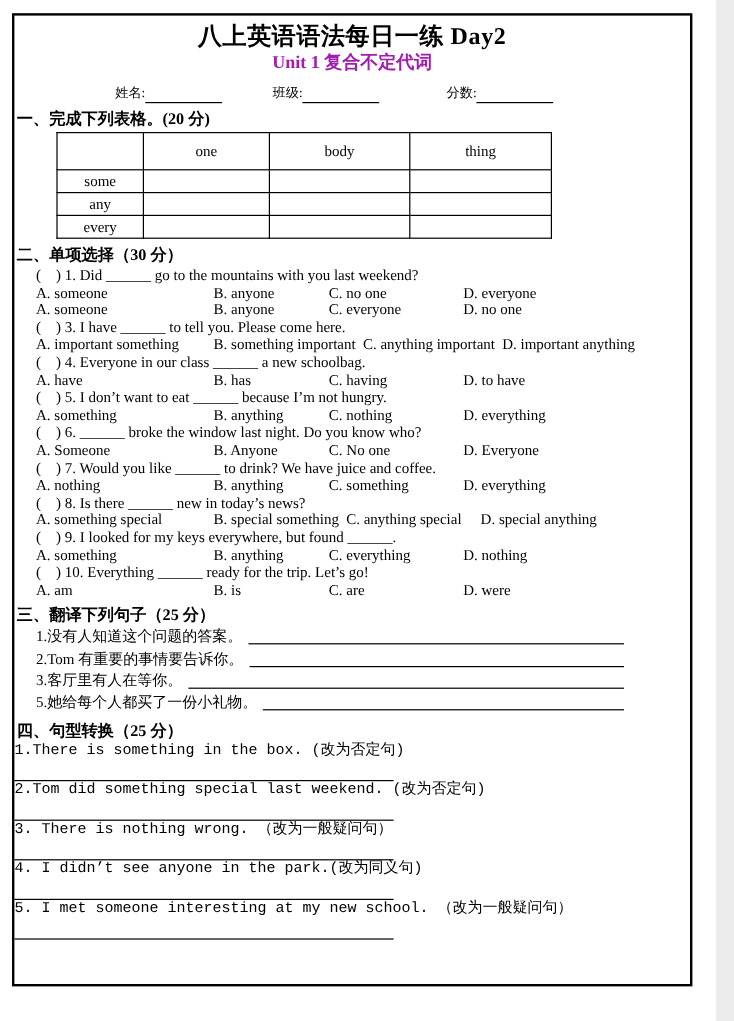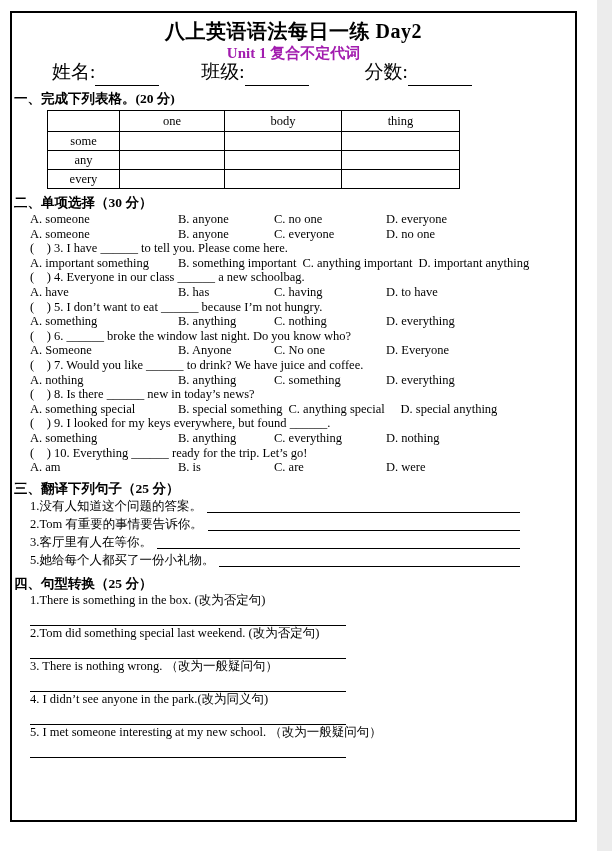--- a/index.html
+++ b/index.html
@@ -23,21 +23,21 @@
   .title {
     text-align:center; font-weight:bold;
     font-size:20px; line-height:25px; margin-top:4px;
     letter-spacing:0.5px;
   }
   .subtitle {
     text-align:center; font-weight:bold;
     font-size:15px; line-height:18px;
   }
   .fields {
-    margin:6px 0 0 40px; font-size:19px;
+    margin:6px 0 0 84px; font-size:11px;
     display:flex; align-items:flex-end; height:18px;
   }
   .fields .lbl { padding-bottom:1px; }
   .fields .blank {
     display:inline-block; width:64px; height:15px;
     border-bottom:1.5px solid #000;
   }
   .g1 { margin-right:42px; }
   .g2 { margin-right:56px; }
   .sec-heading {
@@ -50,35 +50,35 @@
   .h4 { margin-top:5px; }
   table.grid {
     border-collapse:collapse; margin:3px 0 0 35px;
     table-layout:fixed;
   }
   table.grid td {
     border:1.4px solid #000;
     font-size:12.5px; text-align:center; padding:0;
     height:19px; vertical-align:middle;
   }
-  table.grid tr.head td { height:21px; }
+  table.grid tr.head td { height:31px; }
   .q-list { padding-left:18px; font-size:12.5px; margin-top:1px; }
   .q-text { line-height:14.6px; white-space:pre-wrap; }
   .opt-row { display:flex; column-gap:6px; line-height:14.6px; }
   .opt-row .o0 { min-width:142px; }
   .opt-row .o1 { min-width:90px; }
   .opt-row .o2 { min-width:106px; }
   .trans-list { padding:1px 55px 0 18px; font-size:12.5px; }
   .trans-item { display:flex; height:18.2px; align-items:flex-end; }
   .trans-item .t-text { white-space:pre; padding-bottom:1px; }
   .trans-item .t-line {
     flex:1; border-bottom:1.5px solid #000;
     margin:0 0 3px 5px; height:10px;
   }
-  .tf-list { padding-left:18px; font-size:12.5px; margin-top:1px; }
+  .tf-list { font-size:12.5px; margin-top:1px;font-family:Liberation Mono, monospace; }
   .tf-text { line-height:15px; white-space:pre-wrap; }
   .tf-line {
     width:316px; height:18px;
     border-bottom:1.5px solid #000;
   }
   .edge {
     position:absolute; right:0; top:0;
     width:15px; height:851px; background:#ececec;
   }
 </style>
@@ -127,20 +127,21 @@
             <td style="width: 105px;"></td>
             <td style="width: 117px;"></td>
             <td style="width: 118px;"></td>
           </tr>
         </tbody>
     </table>
 
     <div class="sec-heading h2">二、单项选择（30 分）</div>
     <div class="q-list" id="question-list">
         <div>
+          <div class="q-text">(    ) 1. Did ______ go to the mountains with you last weekend?</div>
           <div class="opt-row">
             <span class="o0">A. someone</span>
             <span class="o1">B. anyone</span>
             <span class="o2">C. no one</span>
             <span class="o3">D. everyone</span>
           </div>
         </div>
         <div>
           <div class="opt-row">
             <span class="o0">A. someone</span>

